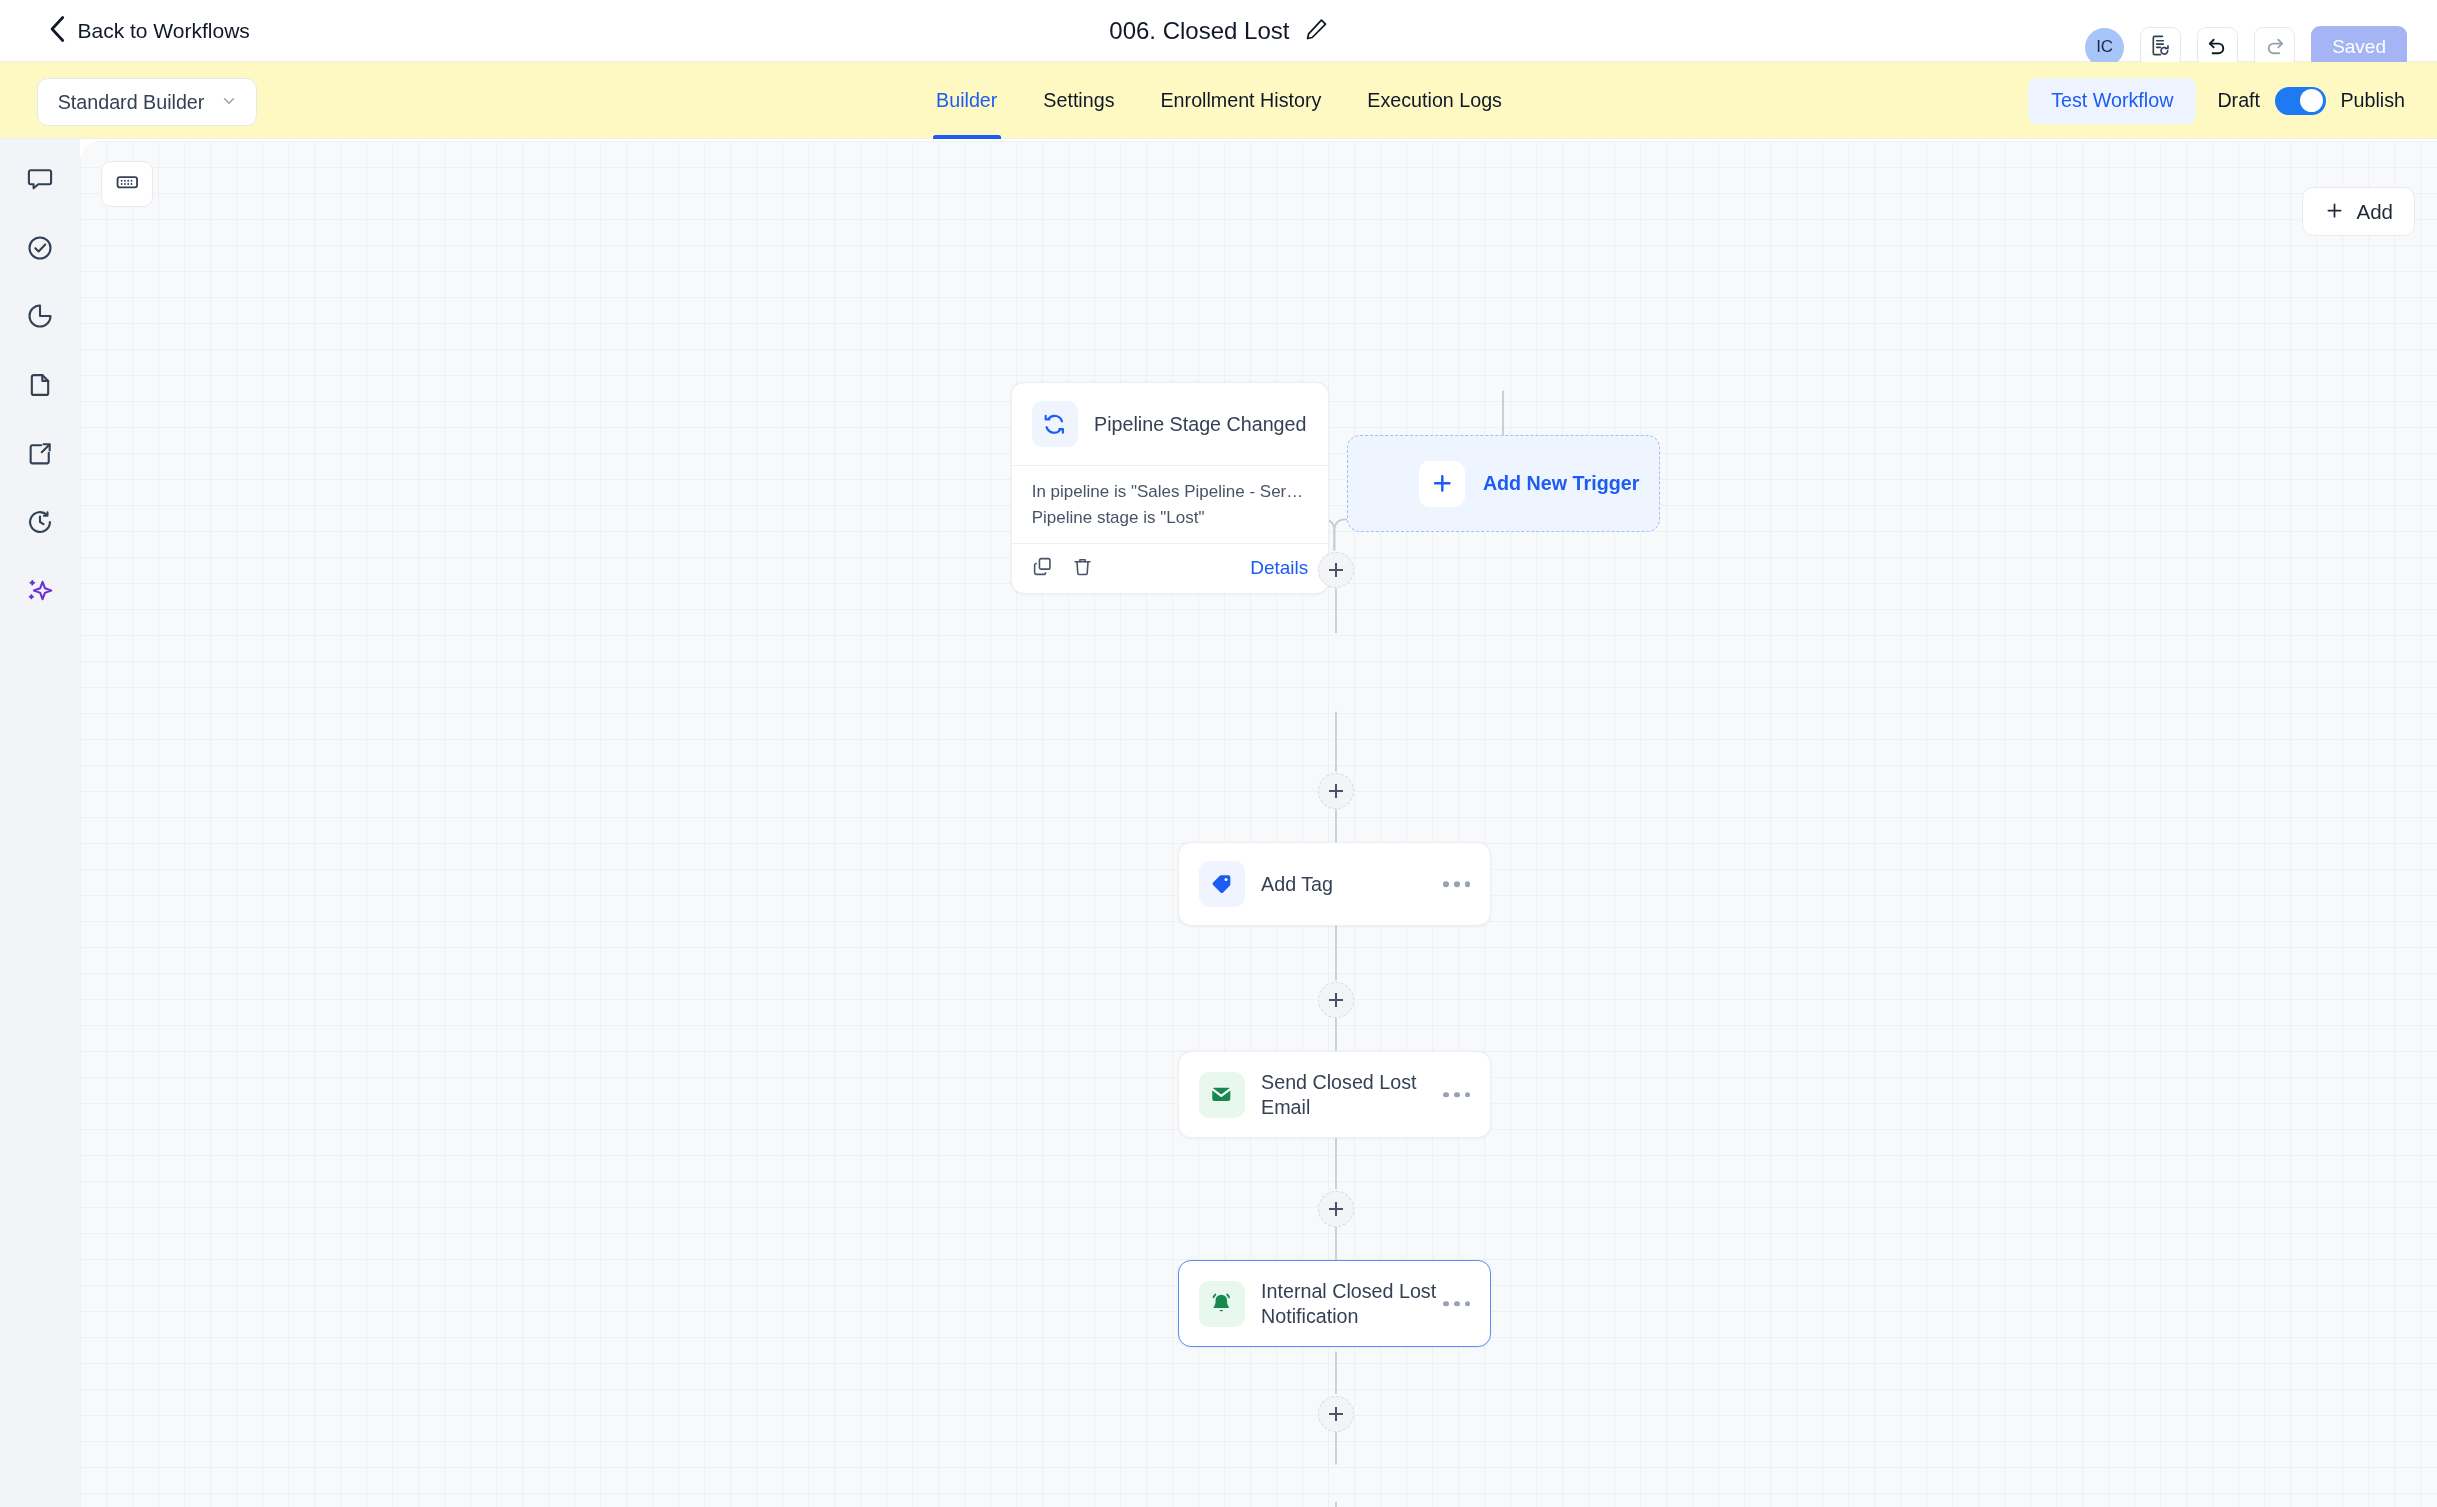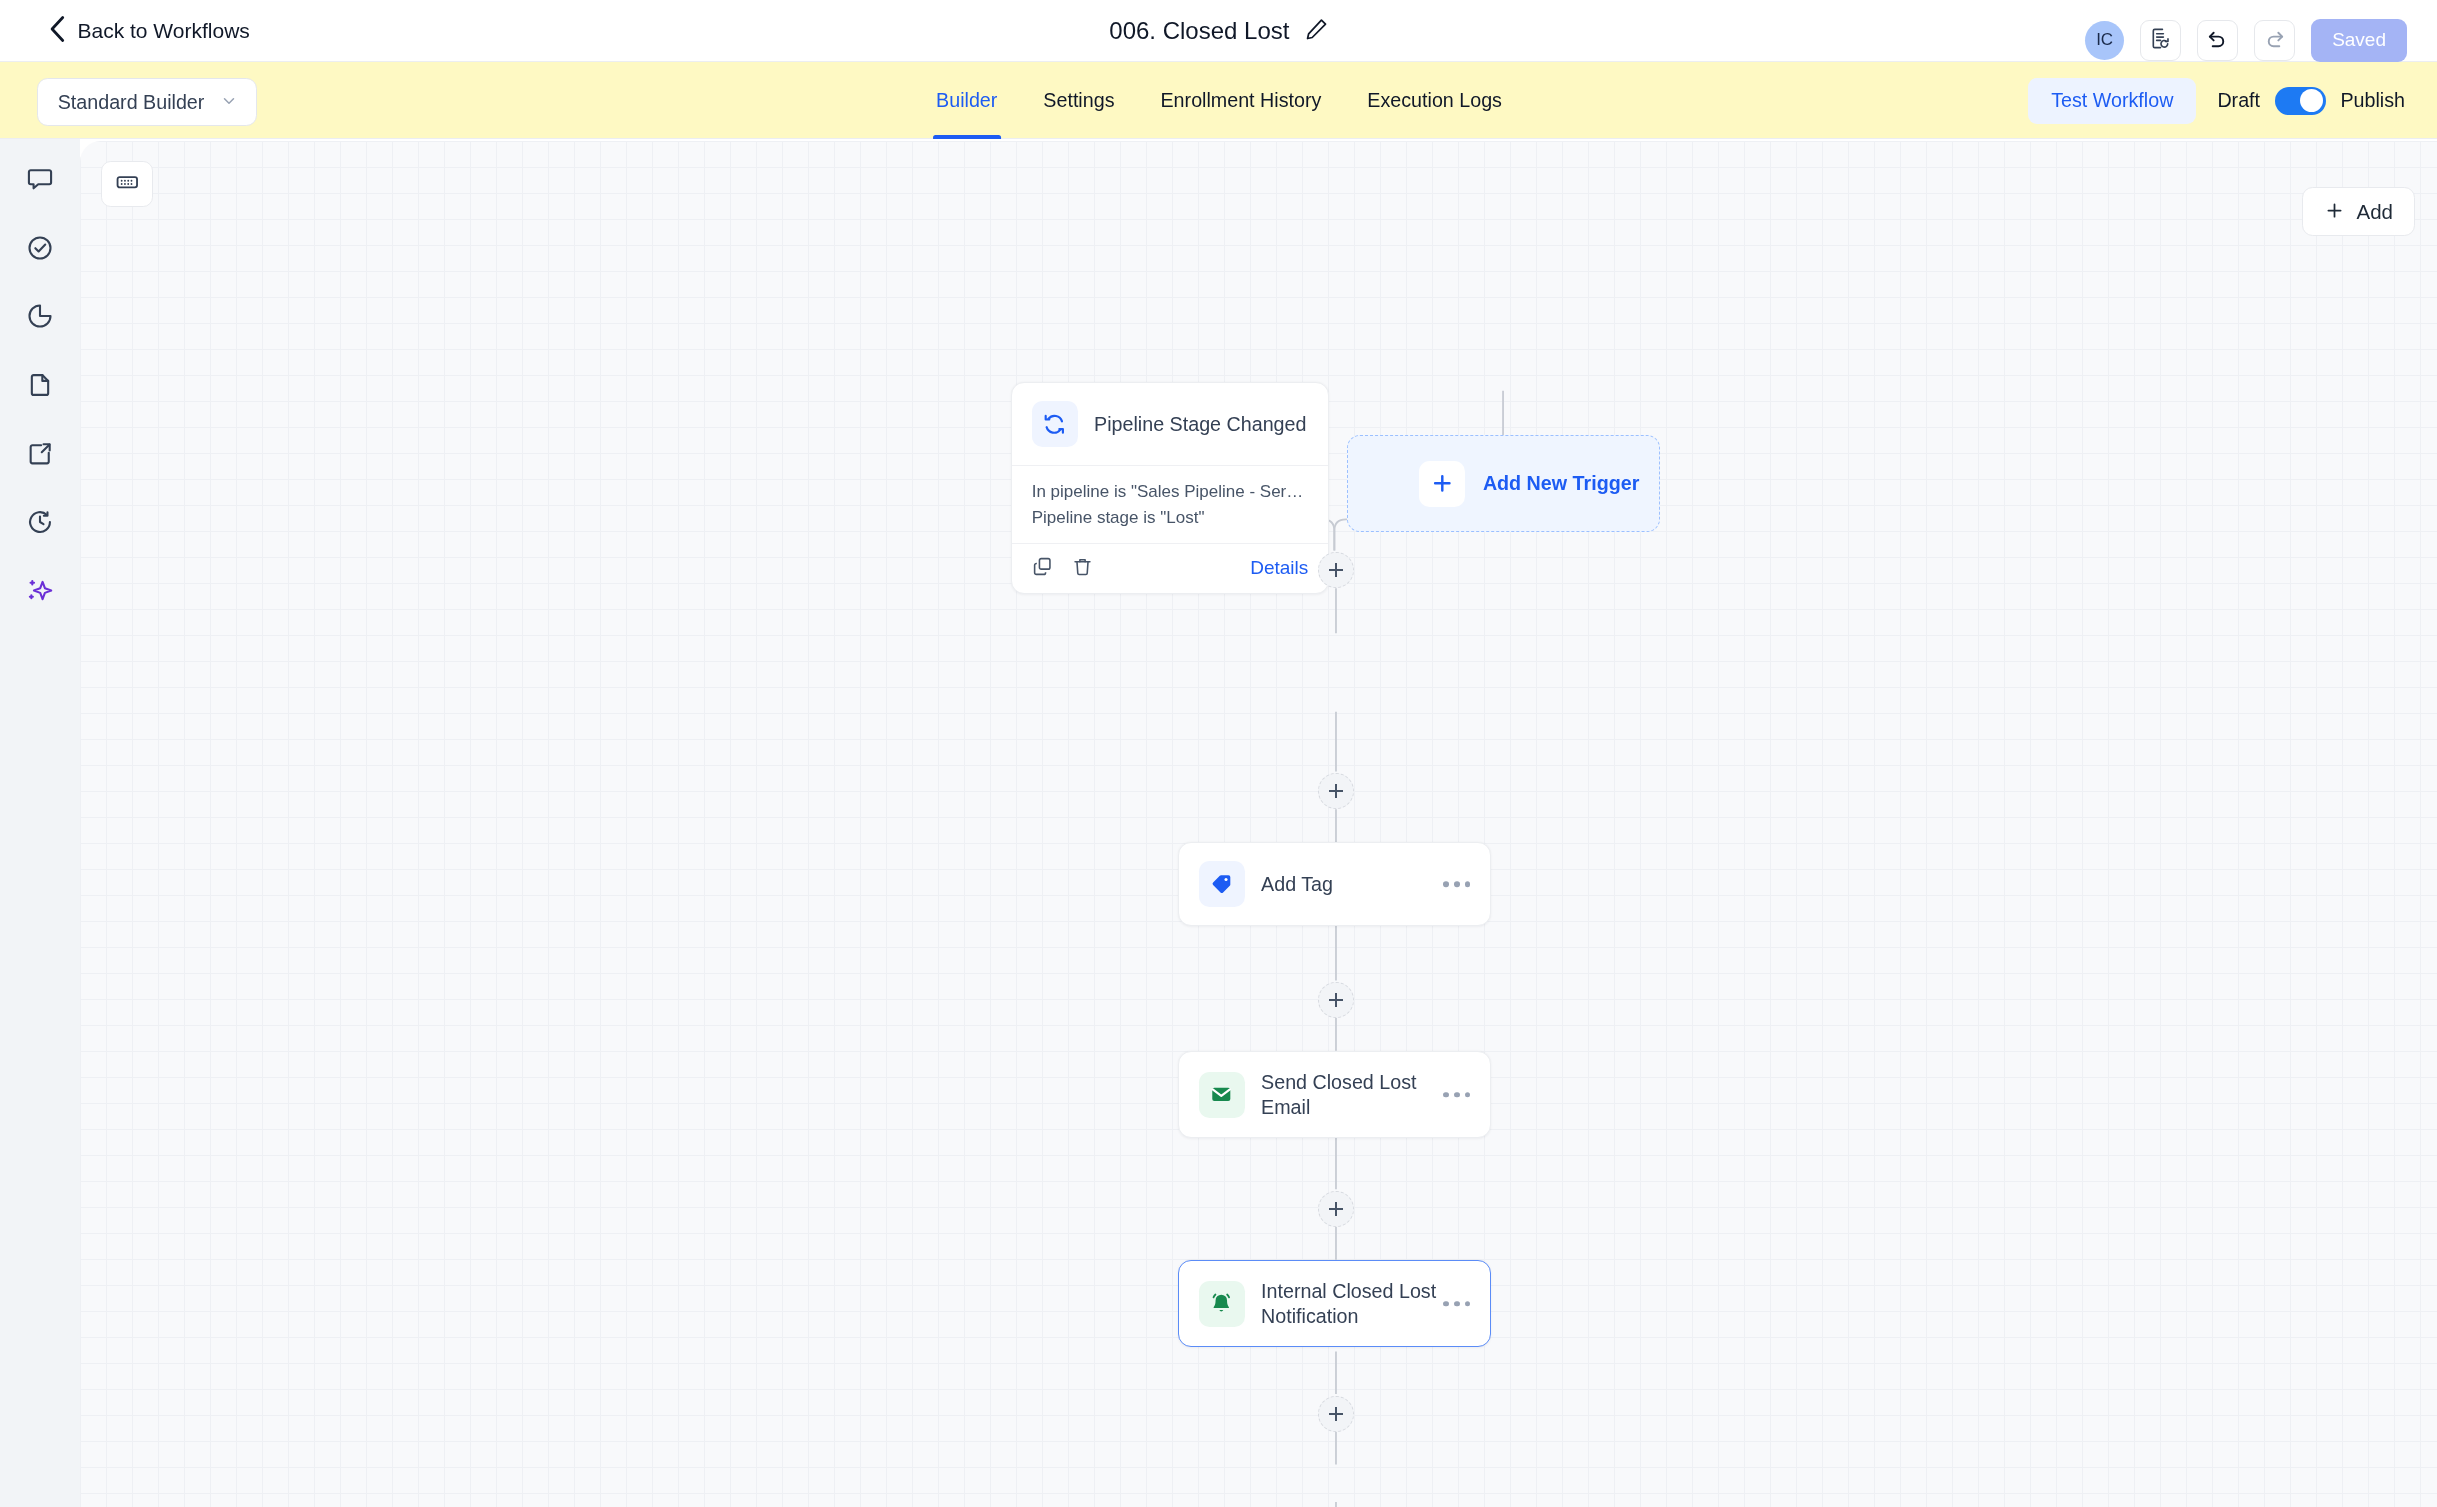--- a/index.html
+++ b/index.html
@@ -25,21 +25,21 @@
 
   .title-wrap {
     position: absolute; left: 0; right: 0; top: 0; height: 62px;
     display: flex; align-items: center; justify-content: center; gap: 14.7px;
     pointer-events: none;
   }
   .title-wrap .t { font-size: 24px; color: #101828; font-weight: 400; }
   .title-wrap .pencil { pointer-events: auto; cursor: pointer; display:block; }
 
   .topbar-right {
-    position: absolute; right: 31px; top: 9px; height: 62px;
+    position: absolute; right: 31px; top: 16px; height: 62px;
     display: flex; align-items: center; gap: 16px;
   }
   .avatar {
     width: 39px; height: 39px; border-radius: 50%;
     background: #a8c5fa; color: #1a2a4a;
     display: flex; align-items: center; justify-content: center;
     font-size: 17px; font-weight: 400; cursor: pointer;
   }
   .icon-btn {
     width: 41px; height: 41px; border-radius: 9px;

